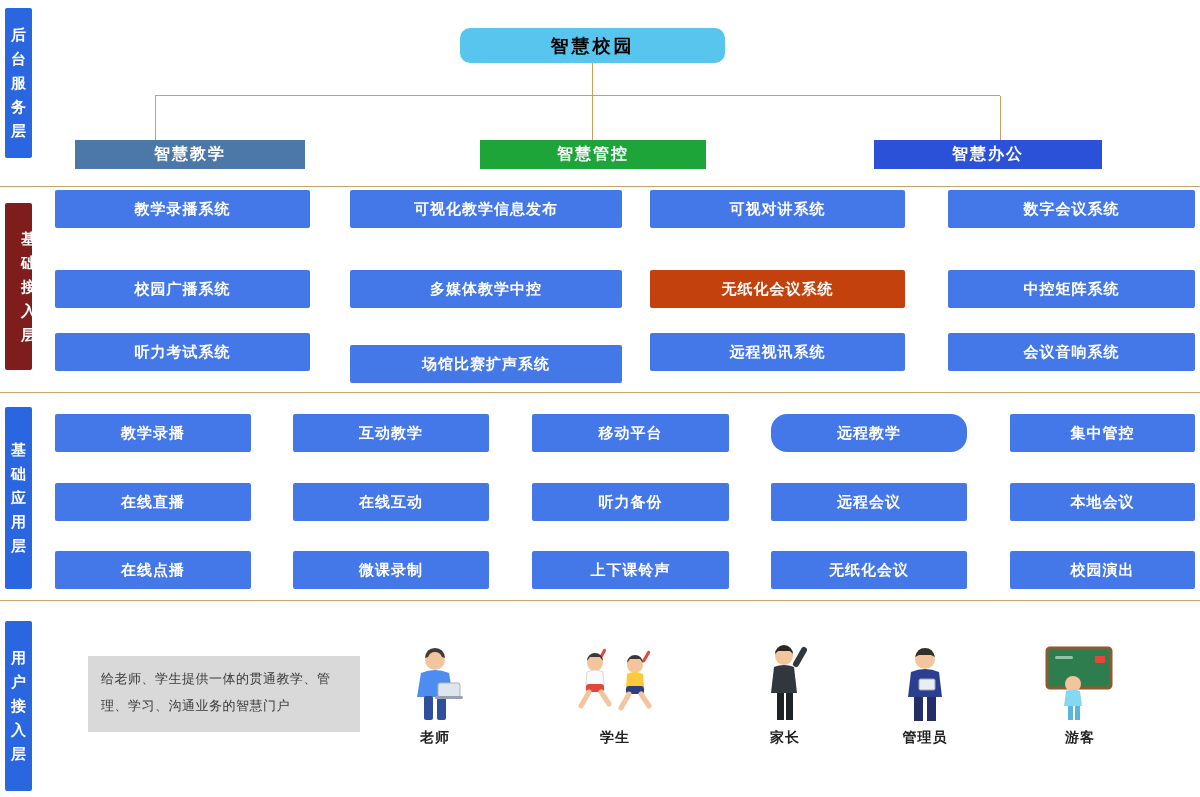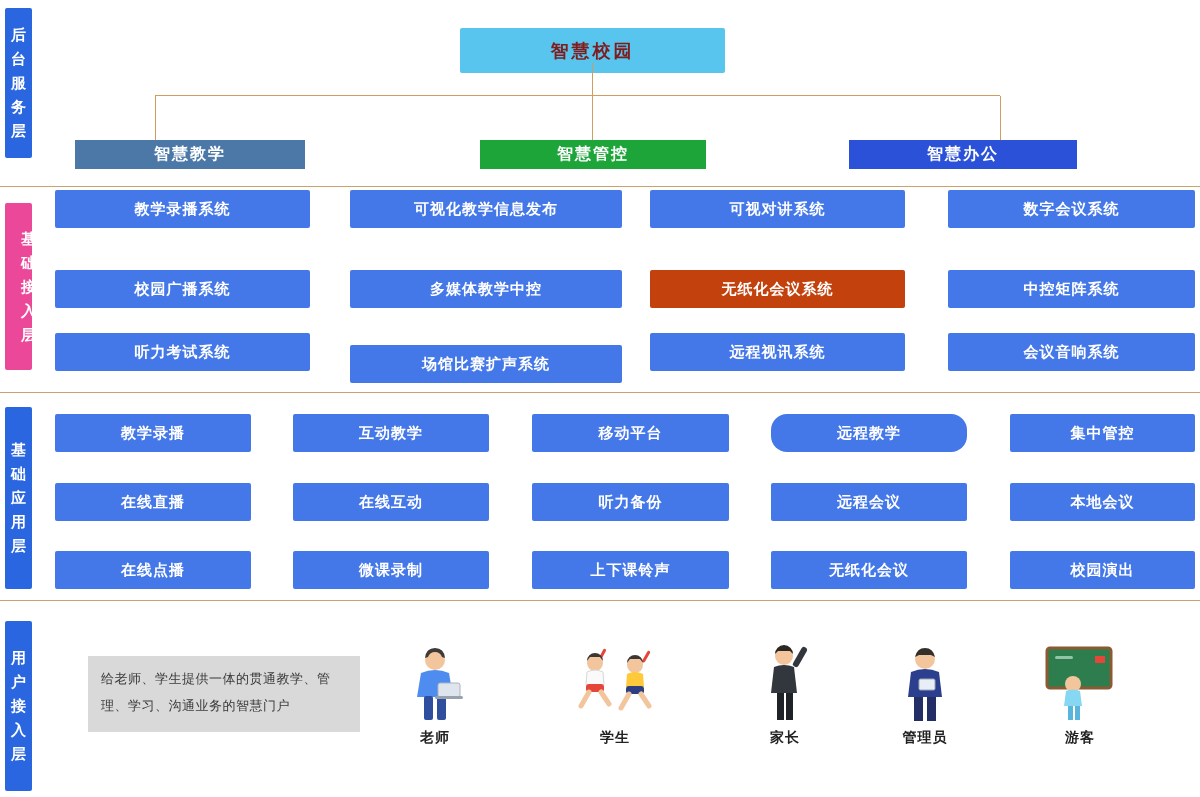--- a/index.html
+++ b/index.html
@@ -12,23 +12,23 @@
     position:absolute; left:5px; width:27px; background:#2a66e0; color:#fff;
     font-weight:700; font-size:15px; line-height:1.6; text-align:center;
     display:flex; align-items:center; justify-content:center;
     word-break:break-all; border-radius:2px; letter-spacing:0;
   }
 
   .divider { position:absolute; left:0; width:1200px; height:1px; background:#c9a36b; }
   .conn { position:absolute; background:#cf9d5e; }
 
   .root-box {
-    position:absolute; left:460px; top:28px; width:265px; height:45px;
-    background:#57c5ee; color:#7f1d1d; font-size:18px; font-weight:700;
-    display:flex; align-items:center; justify-content:center; letter-spacing:3px; border-radius:2px;
+    position:absolute; left:460px; top:28px; width:265px; height:35px;
+    background:#57c5ee; color:#000000; font-size:18px; font-weight:700;
+    display:flex; align-items:center; justify-content:center; letter-spacing:3px; border-radius:10px;
   }
 
   .cat {
     position:absolute; top:140px; height:29px; color:#fff; font-size:16px; font-weight:700;
     display:flex; align-items:center; justify-content:center; letter-spacing:2px;
   }
 
   .node {
     position:absolute; height:38px; background:#4478e8; color:#fff; font-size:15px; font-weight:600;
     display:flex; align-items:center; justify-content:center; letter-spacing:1px; border-radius:2px;
@@ -52,39 +52,39 @@
   .persona { position:absolute; top:644px; width:110px; display:flex; flex-direction:column; align-items:center; }
   .persona-icon { height:78px; display:flex; align-items:flex-end; justify-content:center; }
   .persona-label { margin-top:7px; font-size:14px; color:#222; font-weight:600; letter-spacing:1px; }
 </style>
 </head>
 <body>
 
 <div class="canvas">
 
   <div class="layer-label" style="top: 8px; height: 150px; background: rgb(42, 102, 224);">后台服务层</div>
-  <div class="layer-label" style="top: 203px; height: 167px; background: #ec4899; padding-left: 20px;">基础接入层</div>
+  <div class="layer-label" style="top: 203px; height: 167px; background: #7f1d1d; padding-left: 20px;">基础接入层</div>
   <div class="layer-label" style="top: 407px; height: 182px; background: rgb(42, 102, 224);">基础应用层</div>
   <div class="layer-label" style="top: 621px; height: 170px; background: rgb(42, 102, 224);">用户接入层</div>
 
   <div class="divider" style="top: 186px; background: rgb(201, 163, 107);"></div>
   <div class="divider" style="top: 392px; background: rgb(201, 163, 107);"></div>
   <div class="divider" style="top: 600px; background: rgb(201, 163, 107);"></div>
 
   <div class="root-box" style="background: rgb(87, 197, 238);">智慧校园</div>
 
   <div class="conn" style="left: 592px; top: 63px; width: 1px; height: 32px; background: rgb(207, 157, 94);"></div>
   <div class="conn" style="left: 155px; top: 95px; width: 845px; height: 1px; background: rgb(207, 157, 94);"></div>
   <div class="conn" style="left: 155px; top: 96px; width: 1px; height: 44px; background: rgb(207, 157, 94);"></div>
   <div class="conn" style="left: 592px; top: 96px; width: 1px; height: 44px; background: rgb(207, 157, 94);"></div>
   <div class="conn" style="left: 1000px; top: 96px; width: 1px; height: 44px; background: rgb(207, 157, 94);"></div>
 
   <div class="cat" style="left: 75px; width: 230px; background: rgb(76, 120, 168);">智慧教学</div>
   <div class="cat" style="left: 480px; width: 226px; background: rgb(29, 165, 58);">智慧管控</div>
-  <div class="cat" style="left: 849px; width: 228px; background: rgb(42, 81, 216);">智慧办公</div>
+  <div class="cat" style="left: 874px; width: 228px; background: rgb(42, 81, 216);">智慧办公</div>
 
   <div class="node ac-c1 ac-r1" style="background: rgb(68, 120, 232);">教学录播系统</div>
   <div class="node ac-c1 ac-r2" style="background: rgb(68, 120, 232);">校园广播系统</div>
   <div class="node ac-c1 ac-r3" style="background: rgb(68, 120, 232);">听力考试系统</div>
   <div class="node ac-c2 ac-r1" style="background: rgb(68, 120, 232);">可视化教学信息发布</div>
   <div class="node ac-c2 ac-r2" style="background: rgb(68, 120, 232);">多媒体教学中控</div>
   <div class="node ac-c2 ac-r3" style="background: rgb(68, 120, 232); margin-top: 12px;">场馆比赛扩声系统</div>
   <div class="node ac-c3 ac-r1" style="background: rgb(68, 120, 232);">可视对讲系统</div>
   <div class="node ac-c3 ac-r2" style="background: #c2410c;">无纸化会议系统</div>
   <div class="node ac-c3 ac-r3" style="background: rgb(68, 120, 232);">远程视讯系统</div>

